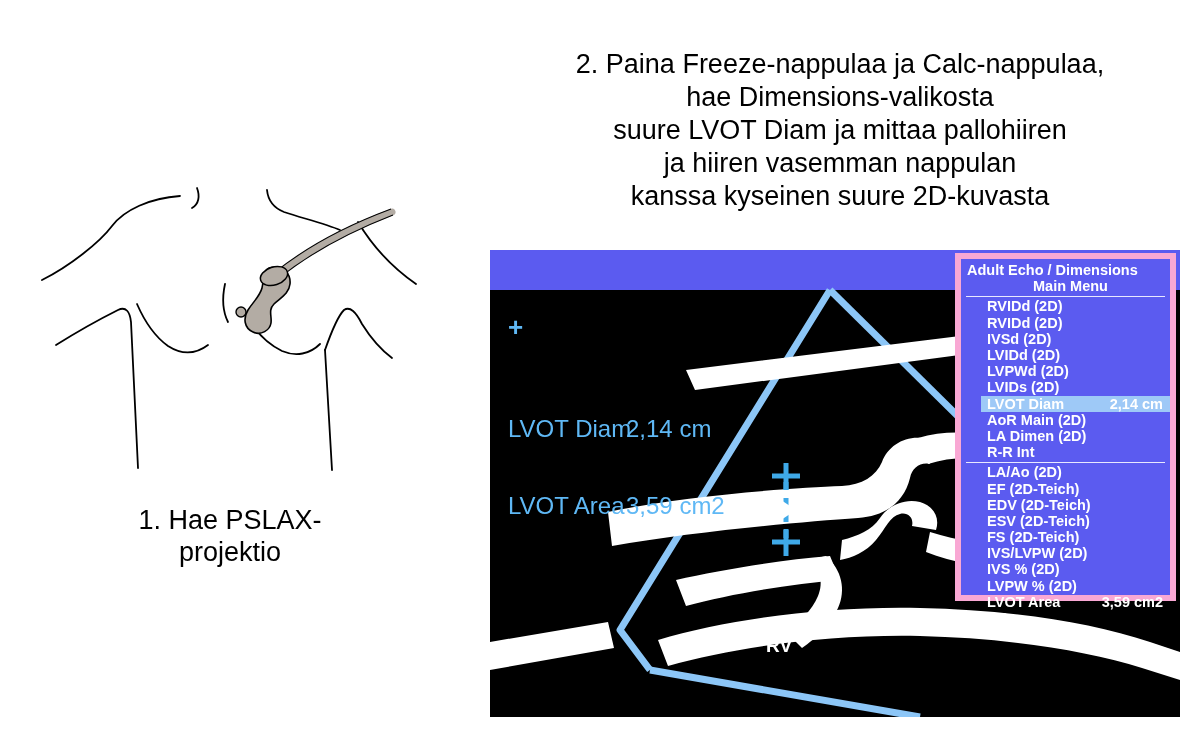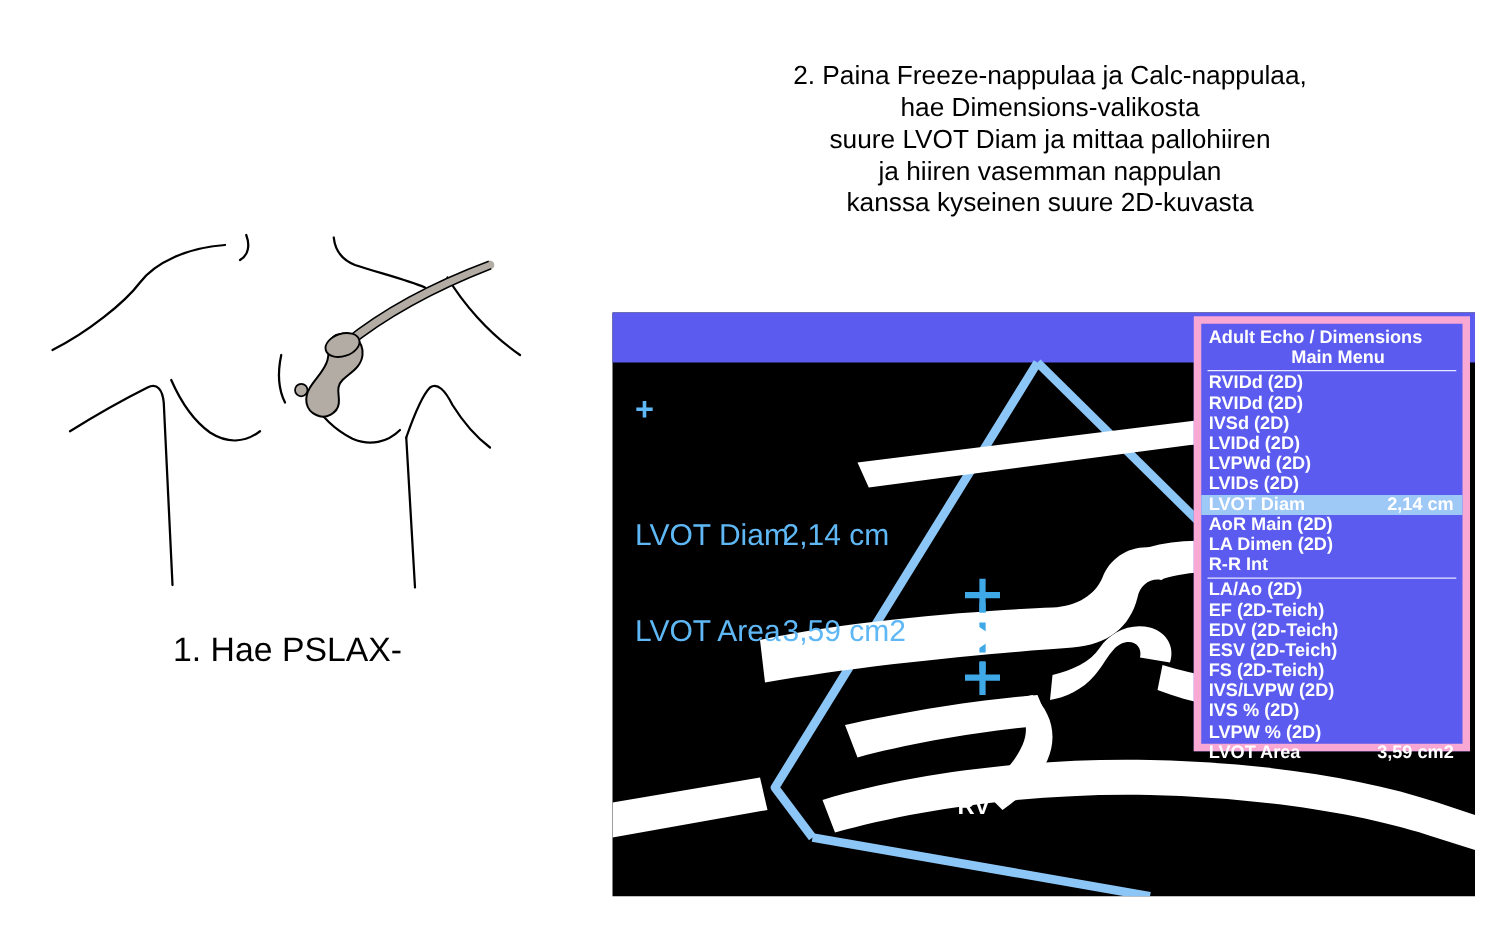--- a/index.html
+++ b/index.html
@@ -16,21 +16,21 @@
   }
   #step1-caption{
     position:absolute;left:60px;top:505px;width:340px;
     text-align:center;
     font-size:27px;color:#000;line-height:1.18;
   }
   
   #step2-instruction{
     position:absolute;left:480px;top:48px;width:720px;
     text-align:center;
-    font-size:21px;color:#000;line-height:1.22;
+    font-size:27px;color:#000;line-height:1.22;
   }
   #step2-instruction div{white-space:nowrap;}
 
   
   #echo-screen{
     position:absolute;left:490px;top:250px;width:690px;height:467px;
     background:#000000;
   }
   #echo-topbar{
     position:absolute;left:0;top:0;width:690px;height:40px;
@@ -63,21 +63,21 @@
     box-sizing:border-box;
     color:#ffffff;font-weight:bold;font-size:14.5px;
     padding:2px 0 0 0;
   }
   #menu-header{padding:1px 5px 0 6px;line-height:1.12;}
   #menu-header .h2{padding-left:9px;text-align:center;}
   .menu-rule{height:1px;background:#e8e8ff;margin:2px 5px 1px 5px;}
   .menu-group{padding:0 0 0 0;}
   .menu-item{
     position:relative;height:16.2px;line-height:16.2px;
-    padding:0 6px 0 6px;white-space:nowrap;
+    padding:0 6px 0 6px;white-space:nowrap;margin-left:20px;
   }
   .menu-item .val{position:absolute;right:7px;top:0;font-weight:bold;}
   .menu-item.selected{background:#9ec9f7;color:#ffffff;}
 </style>
 </head>
 <body>
 
 <svg id="torso-figure" viewBox="0 0 380 300">
   <g fill="none" stroke="#000000" stroke-width="1.8" stroke-linecap="round">
 
@@ -107,20 +107,21 @@
   <path d="M229,88 C243,84 251,94 250,104 C249,114 240,118 234,124
            C228,130 232,136 231,143 C230,150 221,156 213,152
            C204,148 203,138 208,130 C213,122 220,116 222,108
            C224,100 222,91 229,88 Z" fill="#b3aca4" stroke="#000000" stroke-width="1.6"></path>
   <ellipse cx="234" cy="96" rx="14" ry="9" transform="rotate(-18 234 96)" fill="#b3aca4" stroke="#000000" stroke-width="1.5"></ellipse>
   <circle cx="201" cy="132" r="5" fill="#b3aca4" stroke="#000000" stroke-width="1.4"></circle>
 </svg>
 
 <div id="step1-caption">
   <div>1. Hae PSLAX-</div>
+  <div>projektio</div>
 </div>
 
 <div id="step2-instruction">
   <div>2. Paina Freeze-nappulaa ja Calc-nappulaa,</div>
   <div>hae Dimensions-valikosta</div>
   <div>suure LVOT Diam ja mittaa pallohiiren</div>
   <div>ja hiiren vasemman nappulan</div>
   <div>kanssa kyseinen suure 2D-kuvasta</div>
 </div>
 

